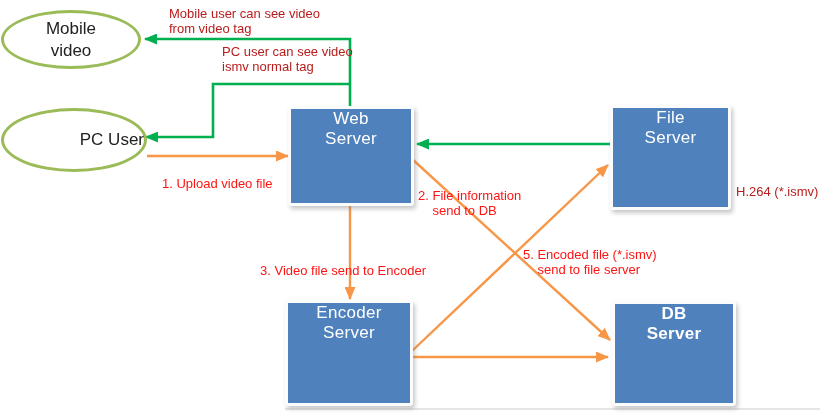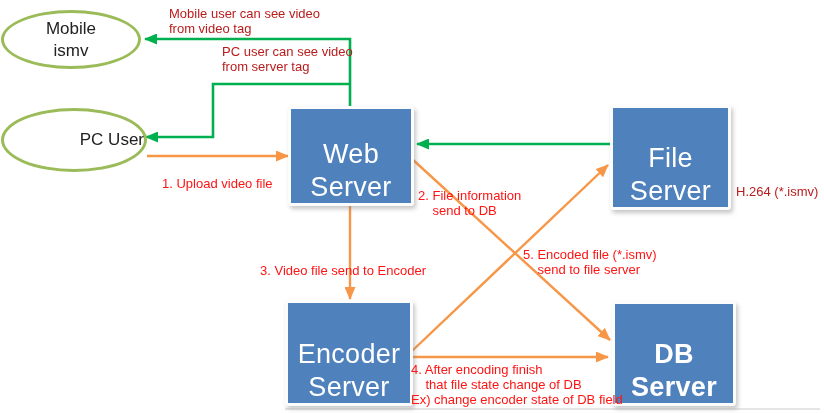--- a/index.html
+++ b/index.html
@@ -5,22 +5,22 @@
   html,body{margin:0;padding:0;background:#fff;}
   .stage{
     position:relative;width:824px;height:413px;background:#ffffff;overflow:hidden;
     font-family:"Liberation Sans","DejaVu Sans",sans-serif;
   }
   .connectors{position:absolute;left:0;top:0;z-index:1;}
   .node-box{
     position:absolute;z-index:2;box-sizing:border-box;
     background:#4f81bd;border:3px solid #fcfcfc;border-radius:3px;
     box-shadow:2px 3px 4px rgba(130,130,130,.45);
-    color:#ffffff;display:flex;align-items:flex-end;justify-content:center;
-    text-align:center;font-size:27px;font-weight:300;line-height:1.2;
+    color:#ffffff;display:flex;align-items:flex-start;justify-content:center;
+    text-align:center;font-size:17px;font-weight:300;line-height:1.2;
     white-space:pre-line;letter-spacing:.3px;
   }
   .node-ellipse{
     position:absolute;z-index:2;box-sizing:border-box;
     background:#ffffff;border:3.5px solid #9bbb59;border-radius:50%;
     color:#222;display:flex;align-items:center;justify-content:center;
     text-align:center;font-size:17px;line-height:1.25;white-space:pre-line;
   }
   .note{
     position:absolute;z-index:3;font-size:13px;line-height:15px;
@@ -68,21 +68,21 @@
     <line x1="411" y1="158" x2="610" y2="340" stroke="#f79646" stroke-width="2.4" marker-end="url(#ah-orange)"></line>
     <line x1="350" y1="206" x2="350" y2="299" stroke="#f79646" stroke-width="2.4" marker-end="url(#ah-orange)"></line>
     <line x1="412" y1="351" x2="608" y2="165" stroke="#f79646" stroke-width="2.4" marker-end="url(#ah-orange)"></line>
     <line x1="412" y1="357" x2="608" y2="357" stroke="#f79646" stroke-width="2.4" marker-end="url(#ah-orange)"></line>
 
     <line x1="285" y1="409" x2="820" y2="409" stroke="#dcdcdc" stroke-width="1.5"></line>
   </svg>
 
   <div class="node-ellipse" id="node-mobile">
     <span>Mobile
-ismv</span>
+video</span>
   </div>
   <div class="node-ellipse" id="node-pc">
     <span>PC User</span>
   </div>
 
   <div class="node-box" id="node-web">
     <span>Web
 Server</span>
   </div>
   <div class="node-box" id="node-file">
@@ -94,26 +94,23 @@
 Server</span>
   </div>
   <div class="node-box" id="node-db">
     <span>DB
 Server</span>
   </div>
 
   <div class="note black" id="lbl-mobile-flow">Mobile user can see video
 from video tag</div>
   <div class="note black" id="lbl-pc-flow">PC user can see video
-from server tag</div>
+ismv normal tag</div>
   <div class="note black" id="lbl-codec">H.264 (*.ismv)</div>
 
   <div class="note red" id="lbl-step1">1. Upload video file</div>
   <div class="note red" id="lbl-step2">2. File information
     send to DB</div>
   <div class="note red" id="lbl-step3">3. Video file send to Encoder</div>
-  <div class="note red" id="lbl-step4">4. After encoding finish
-    that file state change of DB
-Ex) change encoder state of DB field</div>
   <div class="note red" id="lbl-step5">5. Encoded file (*.ismv)
     send to file server</div>
 
 </div>
 
 </body></html>

